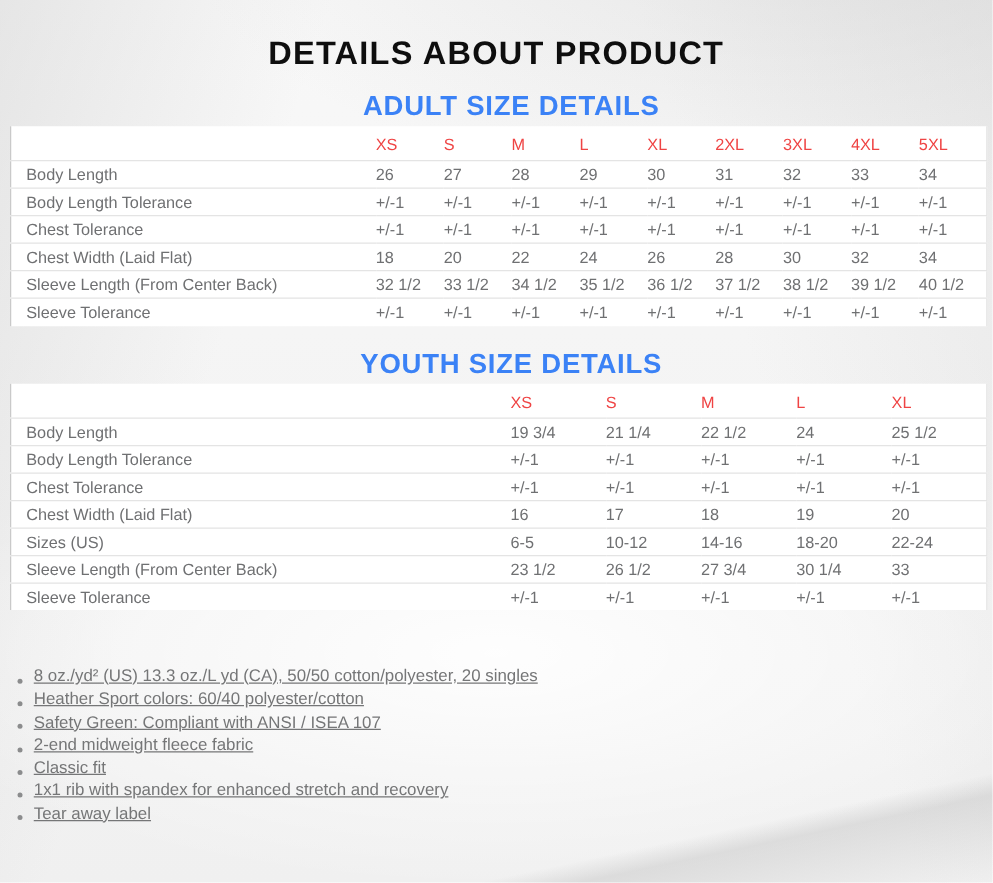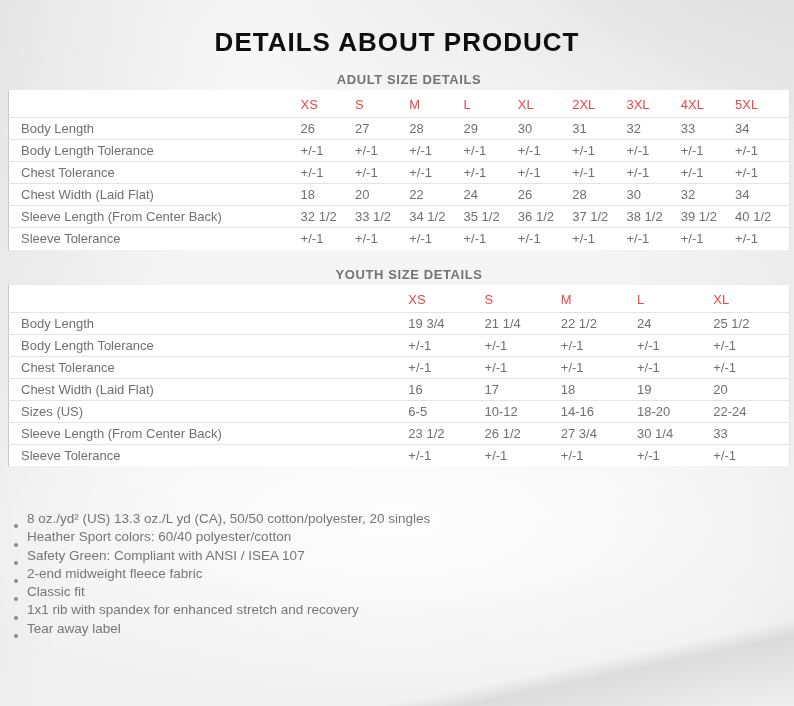--- a/index.html
+++ b/index.html
@@ -20,24 +20,24 @@
   h1.page-title {
     text-align: center;
     font-size: 26px;
     font-weight: bold;
     letter-spacing: 1px;
     color: #0e0e0e;
     margin-bottom: 14px;
   }
   h2.section-heading {
     text-align: center;
-    font-size: 13px;
+    font-size: 22px;
     font-weight: bold;
     letter-spacing: .6px;
-    color: #737373;
+    color: #3b82f6;
     margin-bottom: 3px;
     padding-left: 24px;
   }
   .youth-block h2.section-heading { margin-top: 17px; }
 
   table.size-table {
     width: 782px;
     margin-left: 8px;
     border-collapse: collapse;
     background: #ffffff;
@@ -67,24 +67,25 @@
 
   table.adult th:first-child, table.adult td:first-child { width: 37.4%; }
   table.youth th:first-child, table.youth td:first-child { width: 51.2%; }
 
   ul.bullets {
     list-style: none;
     margin: 44px 0 0 14px;
   }
   ul.bullets li {
     display: flex;
-    align-items: flex-end;
+    align-items: center;
     font-size: 13.5px;
     color: #757677;
     line-height: 18.3px;
+    text-decoration: underline;
   }
   ul.bullets .dot {
     flex: 0 0 auto;
     width: 4px; height: 4px;
     border-radius: 50%;
     background: #8b8c8d;
     margin: 7px 9px 0 0;
   }
 </style>
 </head>

